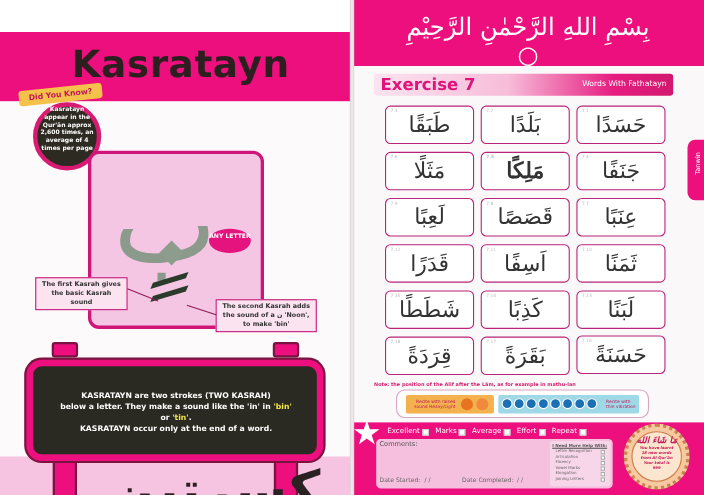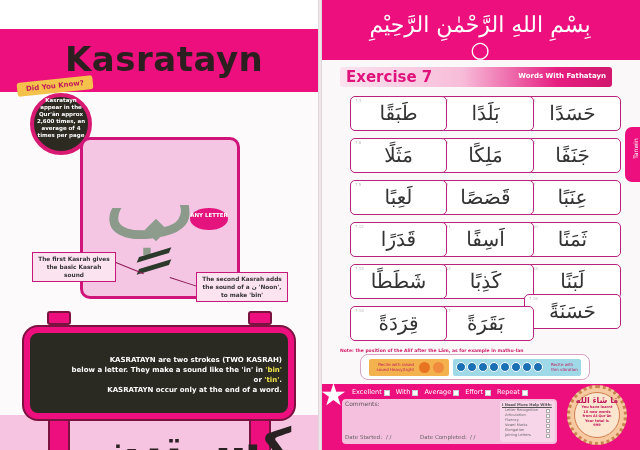--- a/index.html
+++ b/index.html
@@ -21,34 +21,34 @@
   .big-letter { position: absolute; left: 20px; top: 14px; font-size: 100px; color: #8b9a8a; line-height: 1; }
   .diamond { position: absolute; left: 65px; top: 82px; width: 16px; height: 16px; background: #8e9c8d; transform: rotate(45deg); }
   .any-letter { position: absolute; left: 107px; top: 68px; width: 38px; height: 22px; border-radius: 50%; background: #e4137e; color: #fff; font-size: 5.5px; font-weight: bold; text-align: center; line-height: 8px; padding-top: 3px; }
   .stroke { position: absolute; width: 26px; height: 6px; background: #2b3a2b; transform: skewX(-40deg) rotate(-22deg); }
   .callout { position: absolute; background: #fbe3f0; border: 1.5px solid #c5187a; font-size: 5.8px; font-weight: bold; color: #333; text-align: center; line-height: 8px; padding: 2px 3px; }
   .callout-line { position: absolute; height: 1px; background: #8b1a55; transform-origin: 0 0; }
 
   .sign-post { position: absolute; width: 22px; background: #ec0f7d; border: 2px solid #7a1340; }
   .sign-cap { position: absolute; width: 24px; height: 14px; background: #ec0f7d; border: 2px solid #7a1340; border-radius: 3px; }
   .sign { position: absolute; left: 24px; top: 298px; width: 270px; height: 92px; background: #2b2a22; border: 6px solid #ec0f7d; border-radius: 14px; box-shadow: 0 0 0 2px #7a1340; }
-  .sign-text { position: absolute; left: 8px; top: 22px; width: 244px; font-size: 7px; line-height: 10px; color: #fff; text-align: right; font-weight: bold; }
+  .sign-text { position: absolute; left: 8px; top: 22px; width: 244px; font-size: 7px; line-height: 10px; color: #fff; text-align: center; font-weight: bold; }
   .hl { color: #f2e84a; }
   .l-bottom { position: absolute; left: 0; top: 386px; width: 320px; height: 64px; background: #f6c3e0; }
   .arabic-word { position: absolute; left: 100px; top: 393px; font-size: 49px; color: #2a2222; font-weight: bold; line-height: 1; direction: rtl; }
 
   
   .r-header { position: absolute; left: 0; top: 0; width: 320px; height: 60px; background: #ec0f7d; }
   .bismillah { position: absolute; left: 40px; top: 12px; width: 240px; text-align: center; font-size: 22px; color: #fff; direction: rtl; font-family: "DejaVu Serif", serif; }
   .ex-bar { position: absolute; left: 20px; top: 67px; width: 272px; height: 20px; background: linear-gradient(90deg, #fbe3ef 0%, #f7bcd9 45%, #e61d80 80%, #d1186e 100%); border-radius: 3px; }
   .ex-title { position: absolute; left: 6px; top: 1px; font-size: 15px; font-weight: bold; color: #e0127b; }
-  .ex-sub { position: absolute; right: 6px; top: 5px; font-size: 7px; font-weight: bold; color: #fff; }
+  .ex-sub { position: absolute; right: 6px; top: 5px; font-size: 7px; font-weight: normal; color: #fff; }
 
   .grid { position: absolute; left: 30px; top: 96px; width: 250px; }
-  .cell { position: absolute; width: 97px; height: 35px; background: #fff; border: 1.5px solid #b8237b; border-radius: 5px; }
+  .cell { position: absolute; width: 81px; height: 35px; background: #fff; border: 1.5px solid #b8237b; border-radius: 5px; }
   .cell .num { position: absolute; left: 4px; top: 1px; font-size: 4px; color: #bbb; }
   .cell .word { position: absolute; left: 0; top: 4px; width: 100%; text-align: center; font-size: 20px; color: #333; direction: rtl; font-family: "DejaVu Serif", serif; }
 
   .tab { position: absolute; left: 305px; top: 127px; width: 15px; height: 55px; background: #ec0f7d; border-radius: 7px 0 0 7px; }
   .tab-label { position: absolute; left: 0px; top: 18px; font-size: 6px; color: #fff; transform: rotate(-90deg); white-space: nowrap; }
 
   .note { position: absolute; left: 20px; top: 348px; font-size: 4.5px; color: #d0216b; font-weight: bold; }
   .legend-box { position: absolute; left: 40px; top: 354px; width: 230px; height: 26px; background: #fff; border: 1.5px solid #d9a3c4; border-radius: 8px; }
   .leg-heavy { position: absolute; left: 8px; top: 4px; width: 80px; height: 17px; background: #f3b24e; border-radius: 2px; }
   .leg-heavy-text { position: absolute; left: 3px; top: 3px; font-size: 4px; color: #c2185b; line-height: 5px; text-align: right; width: 42px; }
@@ -62,21 +62,21 @@
   .ratings { position: absolute; left: 32px; top: 4px; display: flex; gap: 6px; }
   .rate { font-size: 6.5px; color: #fff; display: flex; align-items: flex-end; gap: 2px; }
   .chk { width: 6px; height: 6px; background: #fff; border: 0.5px solid #ccc; display: inline-block; }
   .comments { position: absolute; left: 22px; top: 15px; width: 215px; height: 45px; background: #f5c0de; border-radius: 4px; }
   .com-label { position: absolute; left: 3px; top: 1px; font-size: 6px; color: #555; }
   .date-lab { position: absolute; top: 35px; font-size: 5.5px; color: #666; }
   .help-box { position: absolute; left: 158px; top: 2px; width: 55px; height: 41px; background: #f8d6ea; border-radius: 3px; }
   .help-title { position: absolute; left: 2px; top: 1px; font-size: 3.8px; font-weight: bold; color: #555; text-decoration: underline; }
   .help-item { position: absolute; left: 5px; font-size: 3.6px; color: #666; }
   .help-chk { position: absolute; left: 46px; width: 4px; height: 4px; border: 0.5px solid #aaa; background: #fff; }
-  .medal { position: absolute; left: 247px; top: 1px; width: 60px; height: 60px; border-radius: 50%; background: #f7c9a0; border: 3px dotted #c8844f; }
+  .medal { position: absolute; left: 247px; top: 1px; width: 60px; height: 60px; border-radius: 50%; background: #f7c9a0; border: 3px dotted #c8844f; font-style: italic; }
   .medal-inner { position: absolute; left: 4px; top: 4px; width: 46px; height: 46px; border-radius: 50%; background: #fde6cf; border: 1px solid #cf7d4d; text-align: center; }
   .medal-ar { font-size: 8px; color: #c2185b; font-weight: bold; margin-top: 3px; direction: rtl; }
   .medal-t { font-size: 3.5px; color: #c2185b; font-weight: bold; line-height: 4.5px; }
 </style>
 </head>
 <body>
 
 <div class="page left">
   <div class="l-header"></div>
   <div class="l-title">Kasratayn</div>
@@ -140,21 +140,21 @@
       </div>
     <div class="cell" style="left:0px; top:0px;">
         <span class="num">7.3</span>
         <div class="word">طَبَقًا</div>
       </div>
 
     <div class="cell" style="left:174px; top:42px;">
         <span class="num">7.4</span>
         <div class="word">جَنَفًا</div>
       </div>
-    <div class="cell" style="left:87px; top:42px;">
+    <div class="cell" style="left:87px; top:42px;font-weight:bold;">
         <span class="num">7.5</span>
         <div class="word">مَلِكًا</div>
       </div>
     <div class="cell" style="left:0px; top:42px;">
         <span class="num">7.6</span>
         <div class="word">مَثَلًا</div>
       </div>
 
     <div class="cell" style="left:174px; top:84px;">
         <span class="num">7.7</span>
@@ -188,21 +188,21 @@
       </div>
     <div class="cell" style="left:87px; top:168px;">
         <span class="num">7.14</span>
         <div class="word">كَذِبًا</div>
       </div>
     <div class="cell" style="left:0px; top:168px;">
         <span class="num">7.15</span>
         <div class="word">شَطَطًا</div>
       </div>
 
-    <div class="cell" style="left:174px; top:198px;">
+    <div class="cell" style="left:174px; top:209px;">
         <span class="num">7.16</span>
         <div class="word">حَسَنَةً</div>
       </div>
     <div class="cell" style="left:87px; top:210px;">
         <span class="num">7.17</span>
         <div class="word">بَقَرَةً</div>
       </div>
     <div class="cell" style="left:0px; top:210px;">
         <span class="num">7.18</span>
         <div class="word">قِرَدَةً</div>
@@ -235,21 +235,21 @@
   </div>
 
   <div class="r-footer">
     <div class="star">★</div>
     <div class="ratings">
       <label class="rate">
           <span>Excellent</span>
           <span class="chk"></span>
         </label>
       <label class="rate">
-          <span>With</span>
+          <span>Marks</span>
           <span class="chk"></span>
         </label>
       <label class="rate">
           <span>Average</span>
           <span class="chk"></span>
         </label>
       <label class="rate">
           <span>Effort</span>
           <span class="chk"></span>
         </label>

